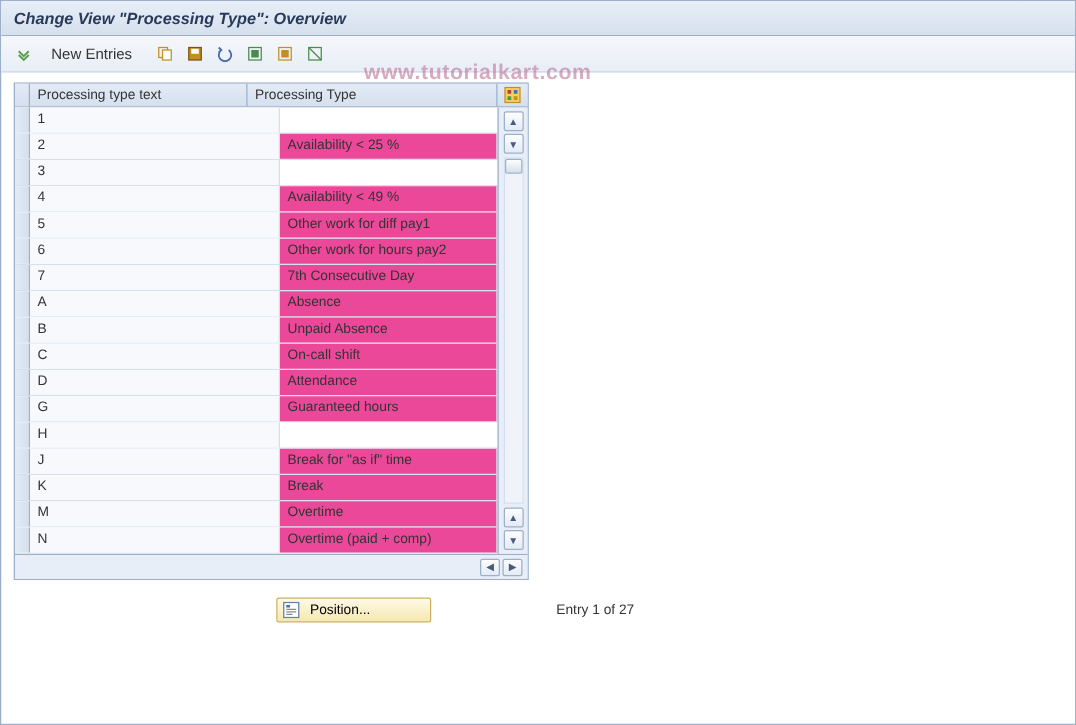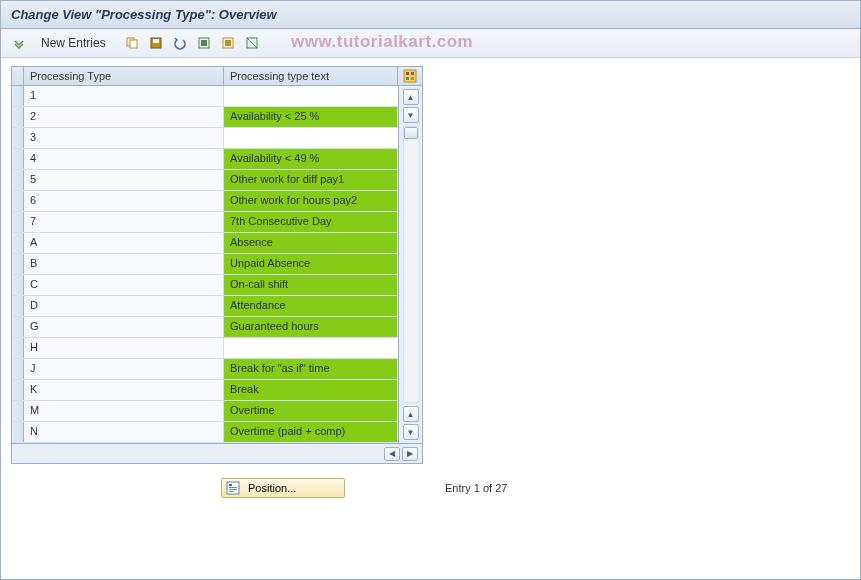--- a/index.html
+++ b/index.html
@@ -44,21 +44,21 @@
     .new-entries {
       padding: 3px 8px;
       font-size: 12px;
       color: #333;
       cursor: pointer;
       margin-right: 4px;
     }
     .watermark {
       position: absolute;
       left: 290px;
-      top: 3px;
+      top: 19px;
       font-size: 17px;
       font-weight: bold;
       color: #b96a8e;
       opacity: 0.55;
       pointer-events: none;
       letter-spacing: 0.5px;
     }
     .content-area {
       padding: 8px 10px;
     }
@@ -111,21 +111,21 @@
     }
     .cell {
       padding: 3px 6px;
       border-right: 1px solid #d5e0ee;
       font-size: 11px;
       color: #333;
       white-space: nowrap;
       overflow: hidden;
     }
     .cell-type { width: 200px; background: #f7f9fc; }
-    .cell-text { width: 174px; background: #84cc16; }
+    .cell-text { width: 174px; background: #ec4899; }
     .cell-text.selected { background: #bcd4f0; }
     .vscroll {
       width: 24px;
       background: #e8eef7;
       border-left: 1px solid #9db0c9;
       display: flex;
       flex-direction: column;
       align-items: center;
       padding: 2px 0;
     }
@@ -264,22 +264,22 @@
         <line x1="2" y1="2" x2="12" y2="12" stroke="#4a8a4a" stroke-width="1"></line>
       </svg>
   </div>
   <div class="watermark">www.tutorialkart.com</div>
 </div>
 
 <div class="content-area">
   <div class="table-container">
     <div class="table-header">
       <div class="col-selector"></div>
+      <div class="col-header col-text">Processing type text</div>
       <div class="col-header col-type">Processing Type</div>
-      <div class="col-header col-text">Processing type text</div>
       <div class="col-config">
         <svg width="14" height="14" viewBox="0 0 14 14">
             <rect x="1" y="1" width="12" height="12" fill="#f5d060" stroke="#c09020"></rect>
             <rect x="3" y="3" width="3" height="3" fill="#c04040"></rect>
             <rect x="8" y="3" width="3" height="3" fill="#4070c0"></rect>
             <rect x="3" y="8" width="3" height="3" fill="#40a040"></rect>
             <rect x="8" y="8" width="3" height="3" fill="#c09020"></rect>
           </svg>
       </div>
     </div>

